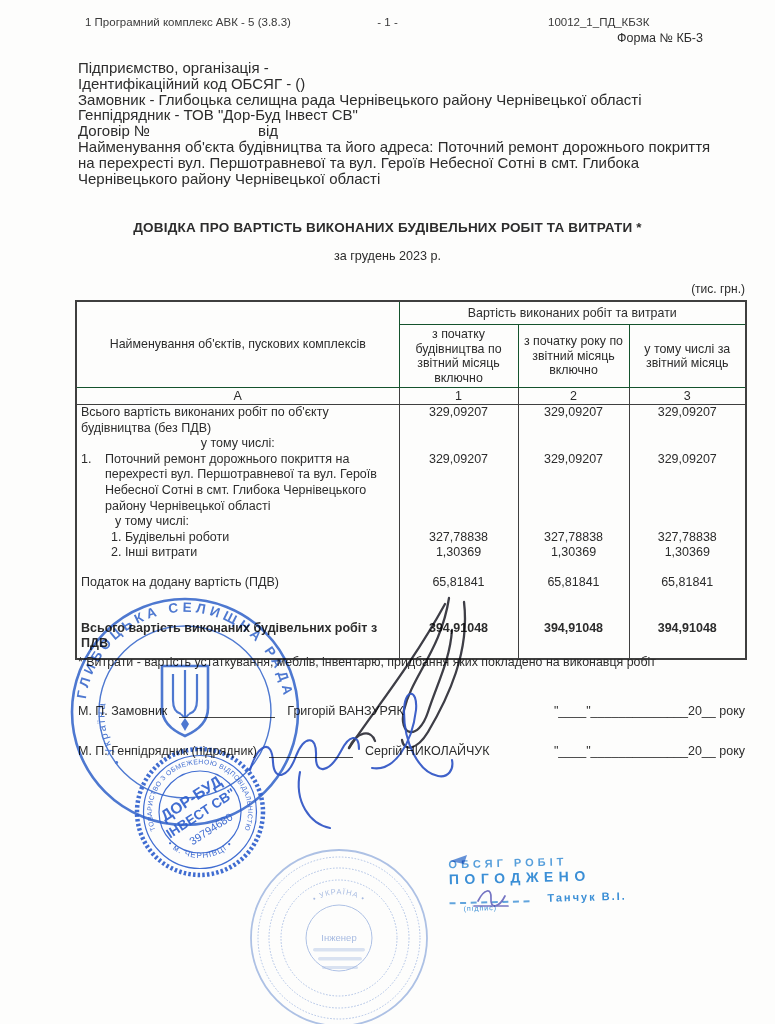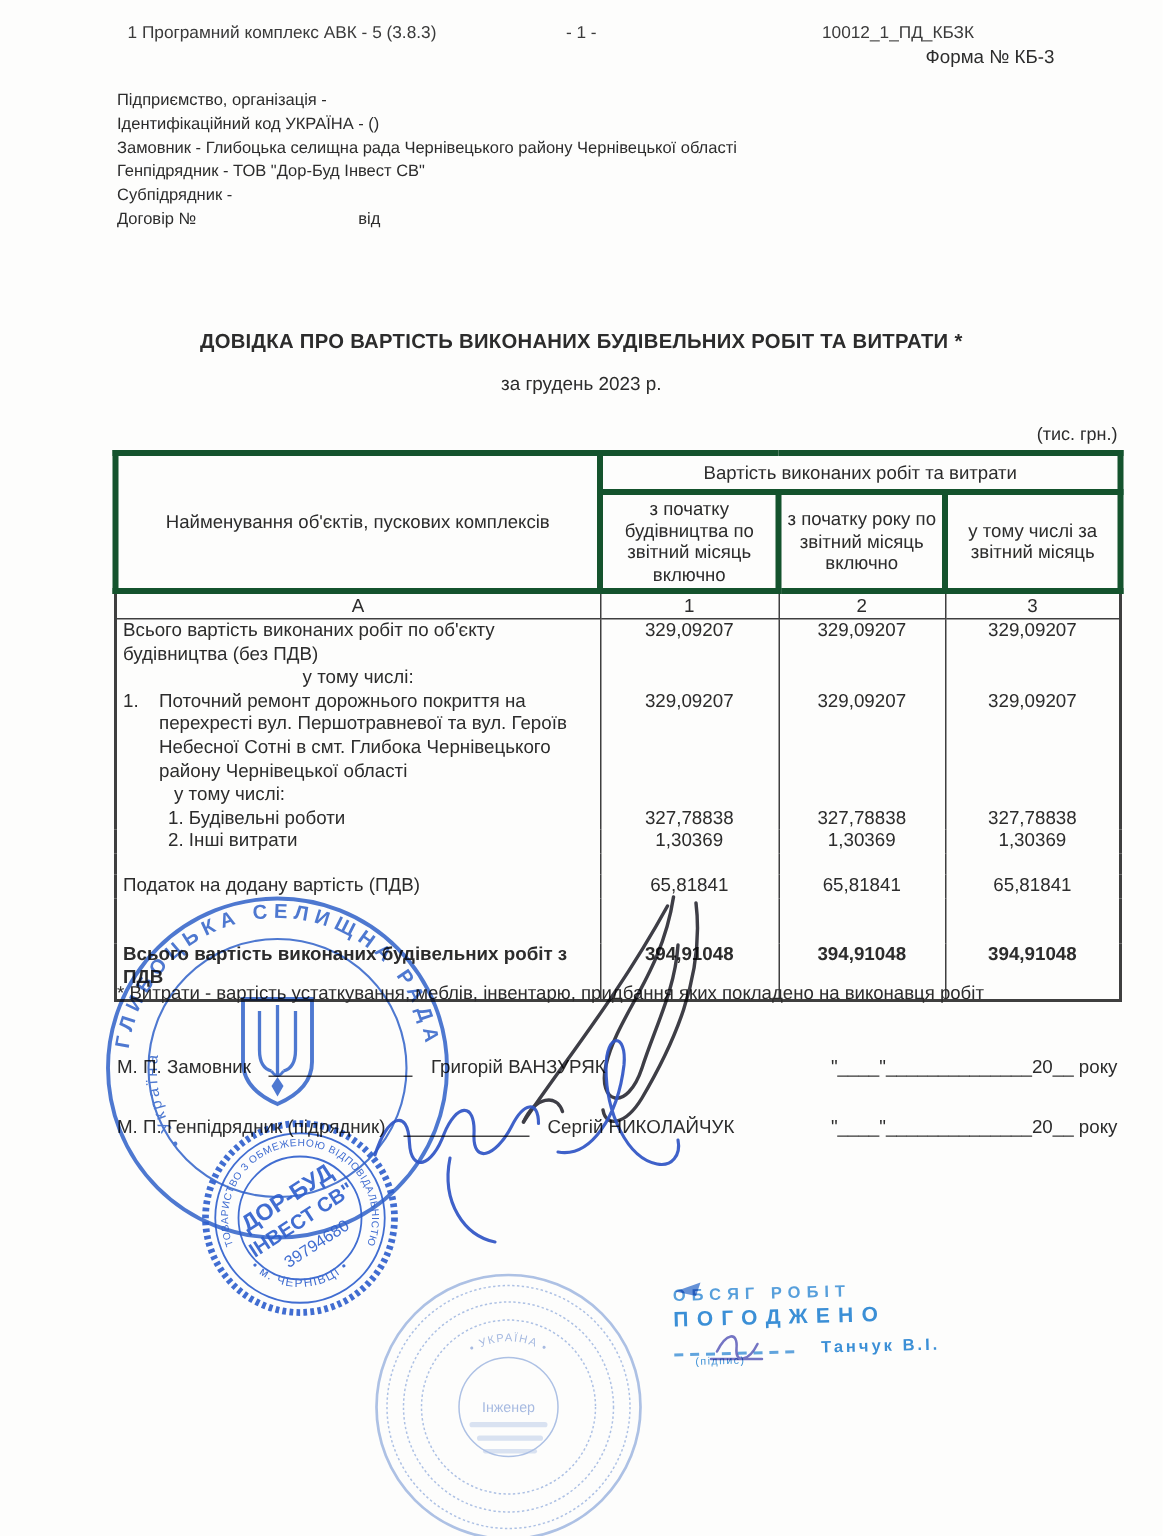--- a/index.html
+++ b/index.html
@@ -6,31 +6,31 @@
   body{width:775px;height:1024px;position:relative;background:#fdfdfc;
        font-family:"Liberation Sans", sans-serif;color:#2c2c2c;overflow:hidden;}
   .abs{position:absolute;}
   
   .hdr{font-size:11.5px;color:#3a3a3a;}
   #hdr-left{left:85px;top:16px;}
   #hdr-center{left:50%;top:16px;transform:translateX(-50%);}
   #hdr-right{left:548px;top:16px;}
   #form-label{right:72px;top:31px;font-size:12.5px;}
   
-  #info{left:78px;top:60px;width:648px;font-size:11px;line-height:15.8px;}
+  #info{left:78px;top:60px;width:648px;font-size:15px;line-height:15.8px;}
   #info div{white-space:normal;}
   .contract-gap{display:inline-block;width:108px;}
   
   #doc-title{left:0;top:220px;width:100%;text-align:center;font-weight:bold;font-size:13.5px;letter-spacing:.2px;}
   #doc-subtitle{left:0;top:249px;width:100%;text-align:center;font-size:12.6px;}
   #units-note{right:30px;top:282px;font-size:12px;}
   
   #cost-table{left:75px;top:300px;}
   table.main{border-collapse:collapse;table-layout:fixed;width:670px;font-size:12.5px;color:#2c2c2c;border:2px solid #3f3f3f;}
-  table.main th{border:4px solid #14532d;font-weight:normal;padding:2px 3px;vertical-align:middle;font-size:12.4px;line-height:14.5px;margin-left:26px;}
+  table.main th{border:1px solid #14532d;font-weight:normal;padding:2px 3px;vertical-align:middle;font-size:12.4px;line-height:14.5px;margin-left:26px;}
   table.main .idx td{border:1px solid #3f3f3f;text-align:center;padding:0;height:16px;line-height:15px;}
   table.main tbody td{border-left:1px solid #3f3f3f;border-right:1px solid #3f3f3f;border-top:none;border-bottom:none;
        padding:0 4px;vertical-align:top;line-height:15.6px;}
   td.numv{text-align:center;}
   tr.center-row td:first-child{text-align:center;}
   tr.ind34 td:first-child{padding-left:38px;}
   tr.ind30 td:first-child{padding-left:34px;margin-left:45px;}
   tr.sp td{height:14px;}
   tr.sp2 td{height:30px;}
   tr.sp3 td{height:6px;}
@@ -61,27 +61,27 @@
 </head>
 <body>
 
 <div class="abs hdr" id="hdr-left">1 Програмний комплекс АВК - 5 (3.8.3)</div>
 <div class="abs hdr" id="hdr-center">- 1 -</div>
 <div class="abs hdr" id="hdr-right">10012_1_ПД_КБЗК</div>
 <div class="abs" id="form-label">Форма № КБ-3</div>
 
 <div class="abs" id="info">
   <div>Підприємство, організація -</div>
-  <div>Ідентифікаційний код УКРАЇНА - ()</div>
+  <div>Ідентифікаційний код ОБСЯГ - ()</div>
   <div>Замовник - Глибоцька селищна рада Чернівецького району Чернівецької області</div>
   <div>Генпідрядник - ТОВ "Дор-Буд Інвест СВ"</div>
-  <div>Субпідрядник -</div>
   <div>
     <span>Договір №</span><span class="contract-gap"></span><span>від</span>
   </div>
+  <div>Найменування об'єкта будівництва та його адреса: Поточний ремонт дорожнього покриття на перехресті вул. Першотравневої та вул. Героїв Небесної Сотні в смт. Глибока Чернівецького району Чернівецької області</div>
 </div>
 
 <div class="abs" id="doc-title">ДОВІДКА ПРО ВАРТІСТЬ ВИКОНАНИХ БУДІВЕЛЬНИХ РОБІТ ТА ВИТРАТИ *</div>
 <div class="abs" id="doc-subtitle">за грудень 2023  р.</div>
 <div class="abs" id="units-note">(тис. грн.)</div>
 
 <div class="abs" id="cost-table">
 <table class="main">
   <colgroup>
         <col style="width:323px">

